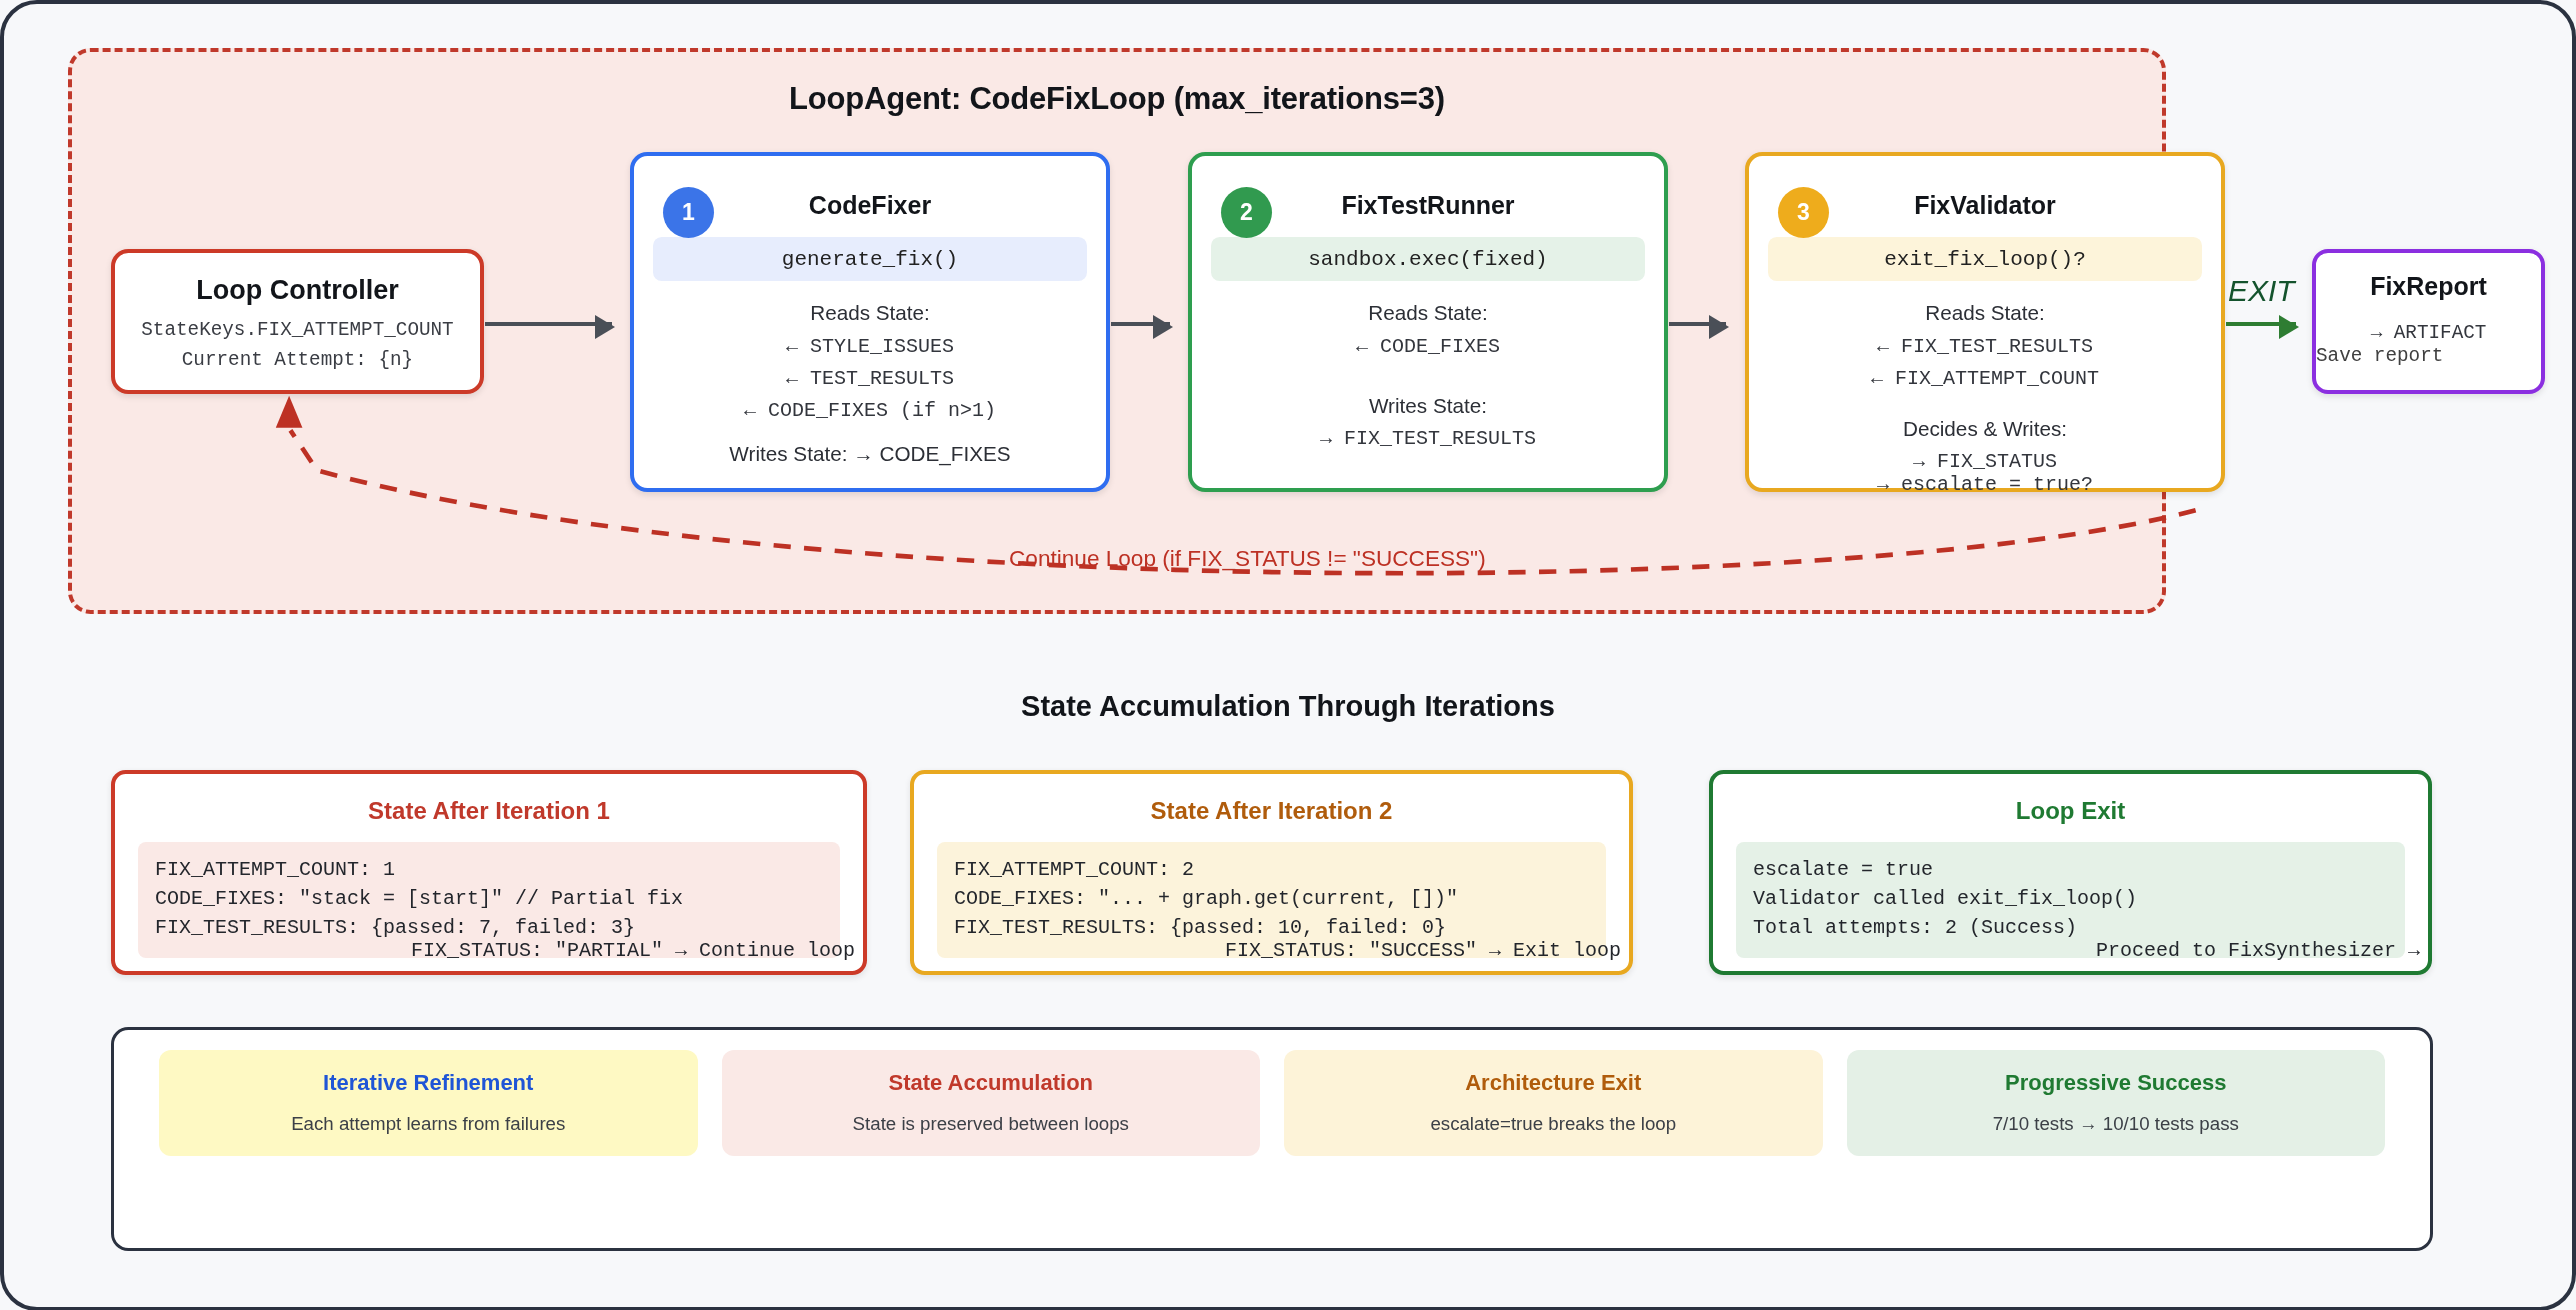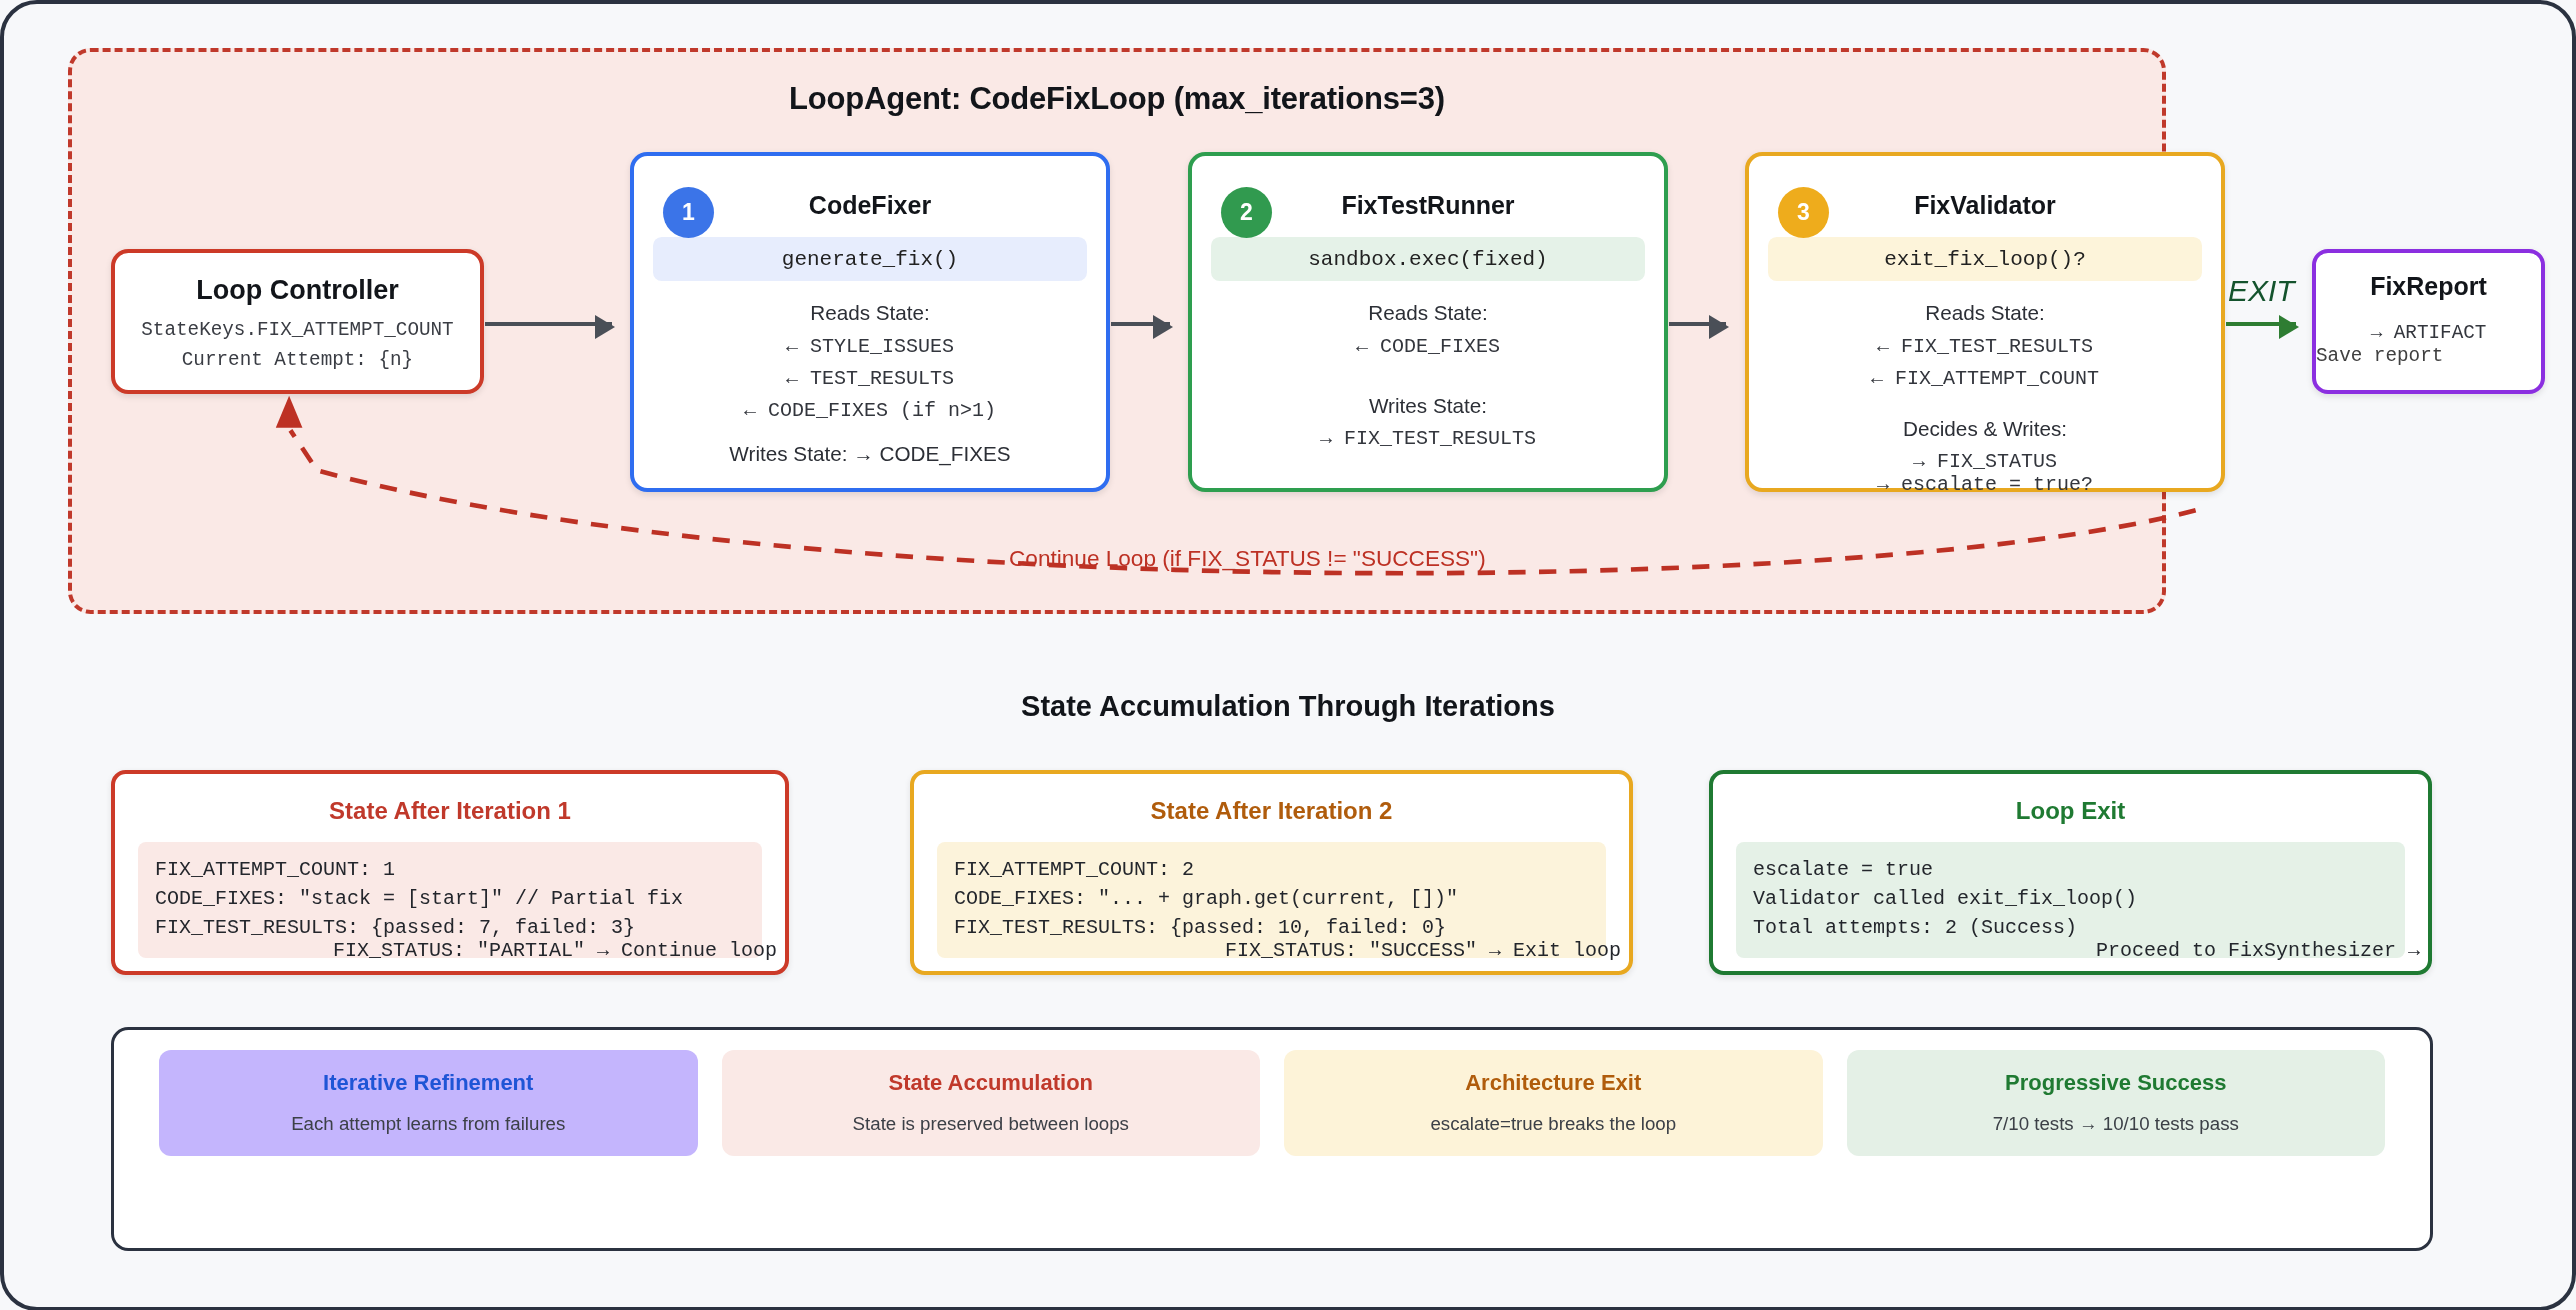--- a/index.html
+++ b/index.html
@@ -137,21 +137,21 @@
   .scard .codebox{
     margin:17.3px 22.6px 0 22.6px;border-radius:8px;padding:13.3px 17.3px 16px 17.3px;
     box-sizing:border-box;
   }
   .scard .codebox div{font-size:20px;color:#23262c;line-height:1.45;white-space:nowrap;}
   .scard .foot{
     position:absolute;left:0;right:0;bottom:9.3px;
     text-align:right;padding-right:8px;
     font-size:20px;color:#23262c;white-space:nowrap;
   }
-  .s1{left:107px;top:766px;width:678px;height:205px;border:4px solid #cc3a28;}
+  .s1{left:107px;top:766px;width:756px;height:205px;border:4px solid #cc3a28;}
   .s1 .st{color:#c0392b;}
   .s1 .codebox{background:#fae9e6;}
   .s2{left:906px;top:766px;width:723px;height:205px;border:4px solid #e8a820;}
   .s2 .st{color:#b05c0c;}
   .s2 .codebox{background:#fcf3db;}
   .s3{left:1705px;top:766px;width:723px;height:205px;border:4px solid #1f7a32;}
   .s3 .st{color:#1f7a32;}
   .s3 .codebox{background:#e5f1e7;}
 
   
@@ -163,21 +163,21 @@
     text-align:center;font-size:27px;font-weight:bold;color:#12151a;margin-top:25px;
   }
   .kc-row{
     display:flex;gap:24px;margin:20px 45px 0 45px;
   }
   .kc-item{
     flex:1;border-radius:12px;padding:20px 6.7px 21px 6.7px;text-align:center;
   }
   .kc-item .h{font-size:22px;font-weight:bold;margin-bottom:17.3px;}
   .kc-item .d{font-size:18.7px;color:#3c4047;}
-  .kc-1{background:#c4b5fd;} .kc-1 .h{color:#1f55d6;}
+  .kc-1{background:#fef9c3;} .kc-1 .h{color:#1f55d6;}
   .kc-2{background:#fae9e6;} .kc-2 .h{color:#c0392b;}
   .kc-3{background:#fdf3d8;} .kc-3 .h{color:#b05c0c;}
   .kc-4{background:#e4f0e6;} .kc-4 .h{color:#1f7a32;}
 </style>
 </head>
 <body>
 
 <div class="page-frame">
 
   <div class="loop-box">

